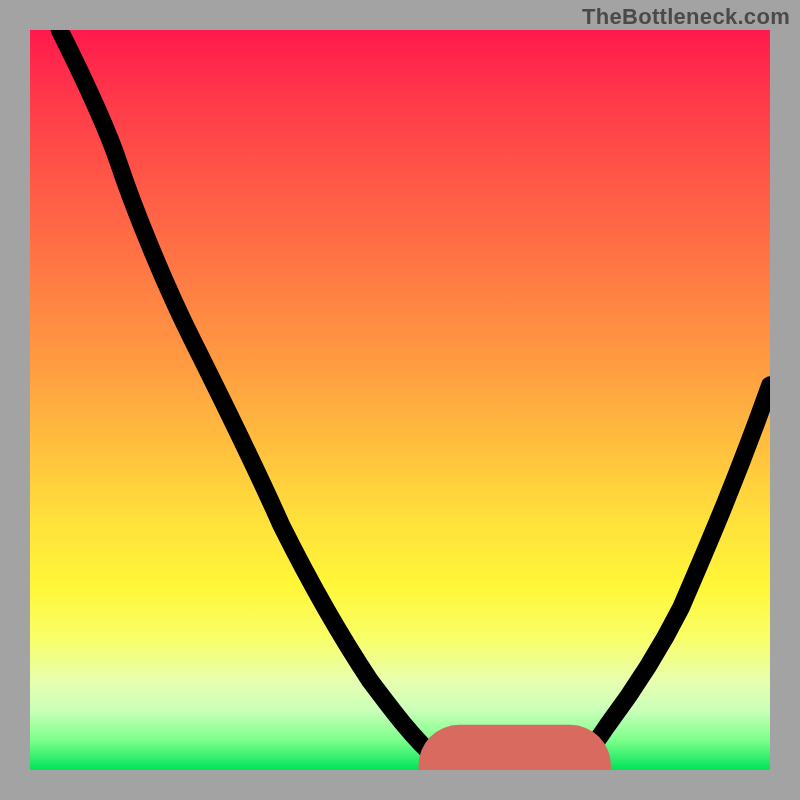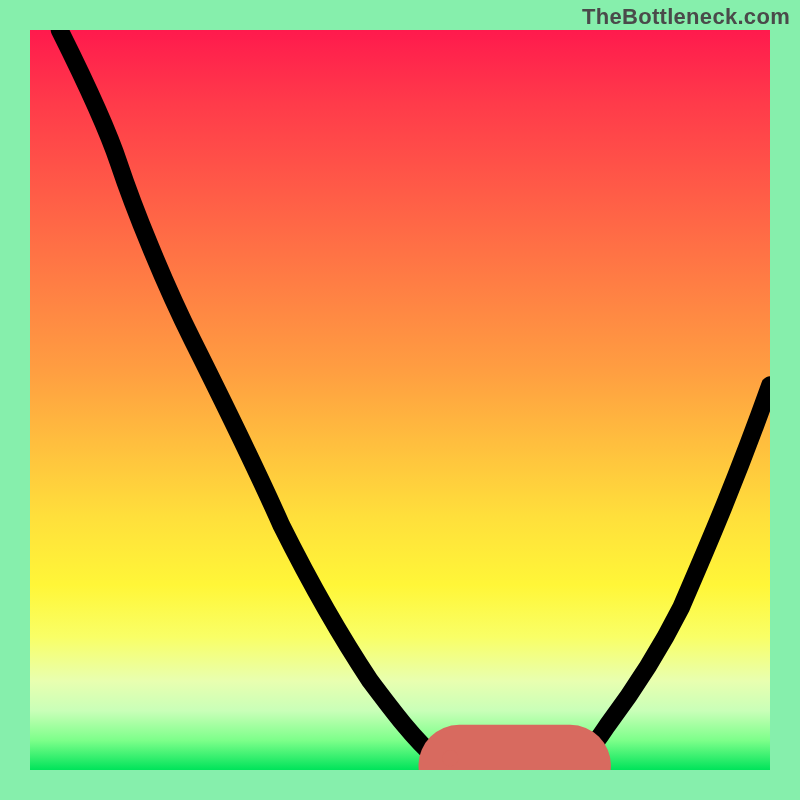--- a/index.html
+++ b/index.html
@@ -8,21 +8,21 @@
     width: 800px;
     height: 800px;
     background: #000;
     overflow: hidden;
     font-family: Arial, Helvetica, sans-serif;
   }
   .frame {
     position: relative;
     width: 800px;
     height: 800px;
-    background: #86efac;
+    background: #a3a3a3;
   }
   .watermark {
     position: absolute;
     top: 4px;
     right: 10px;
     color: #4a4a4a;
     font-size: 22px;
     font-weight: 600;
     letter-spacing: 0.3px;
     z-index: 5;

